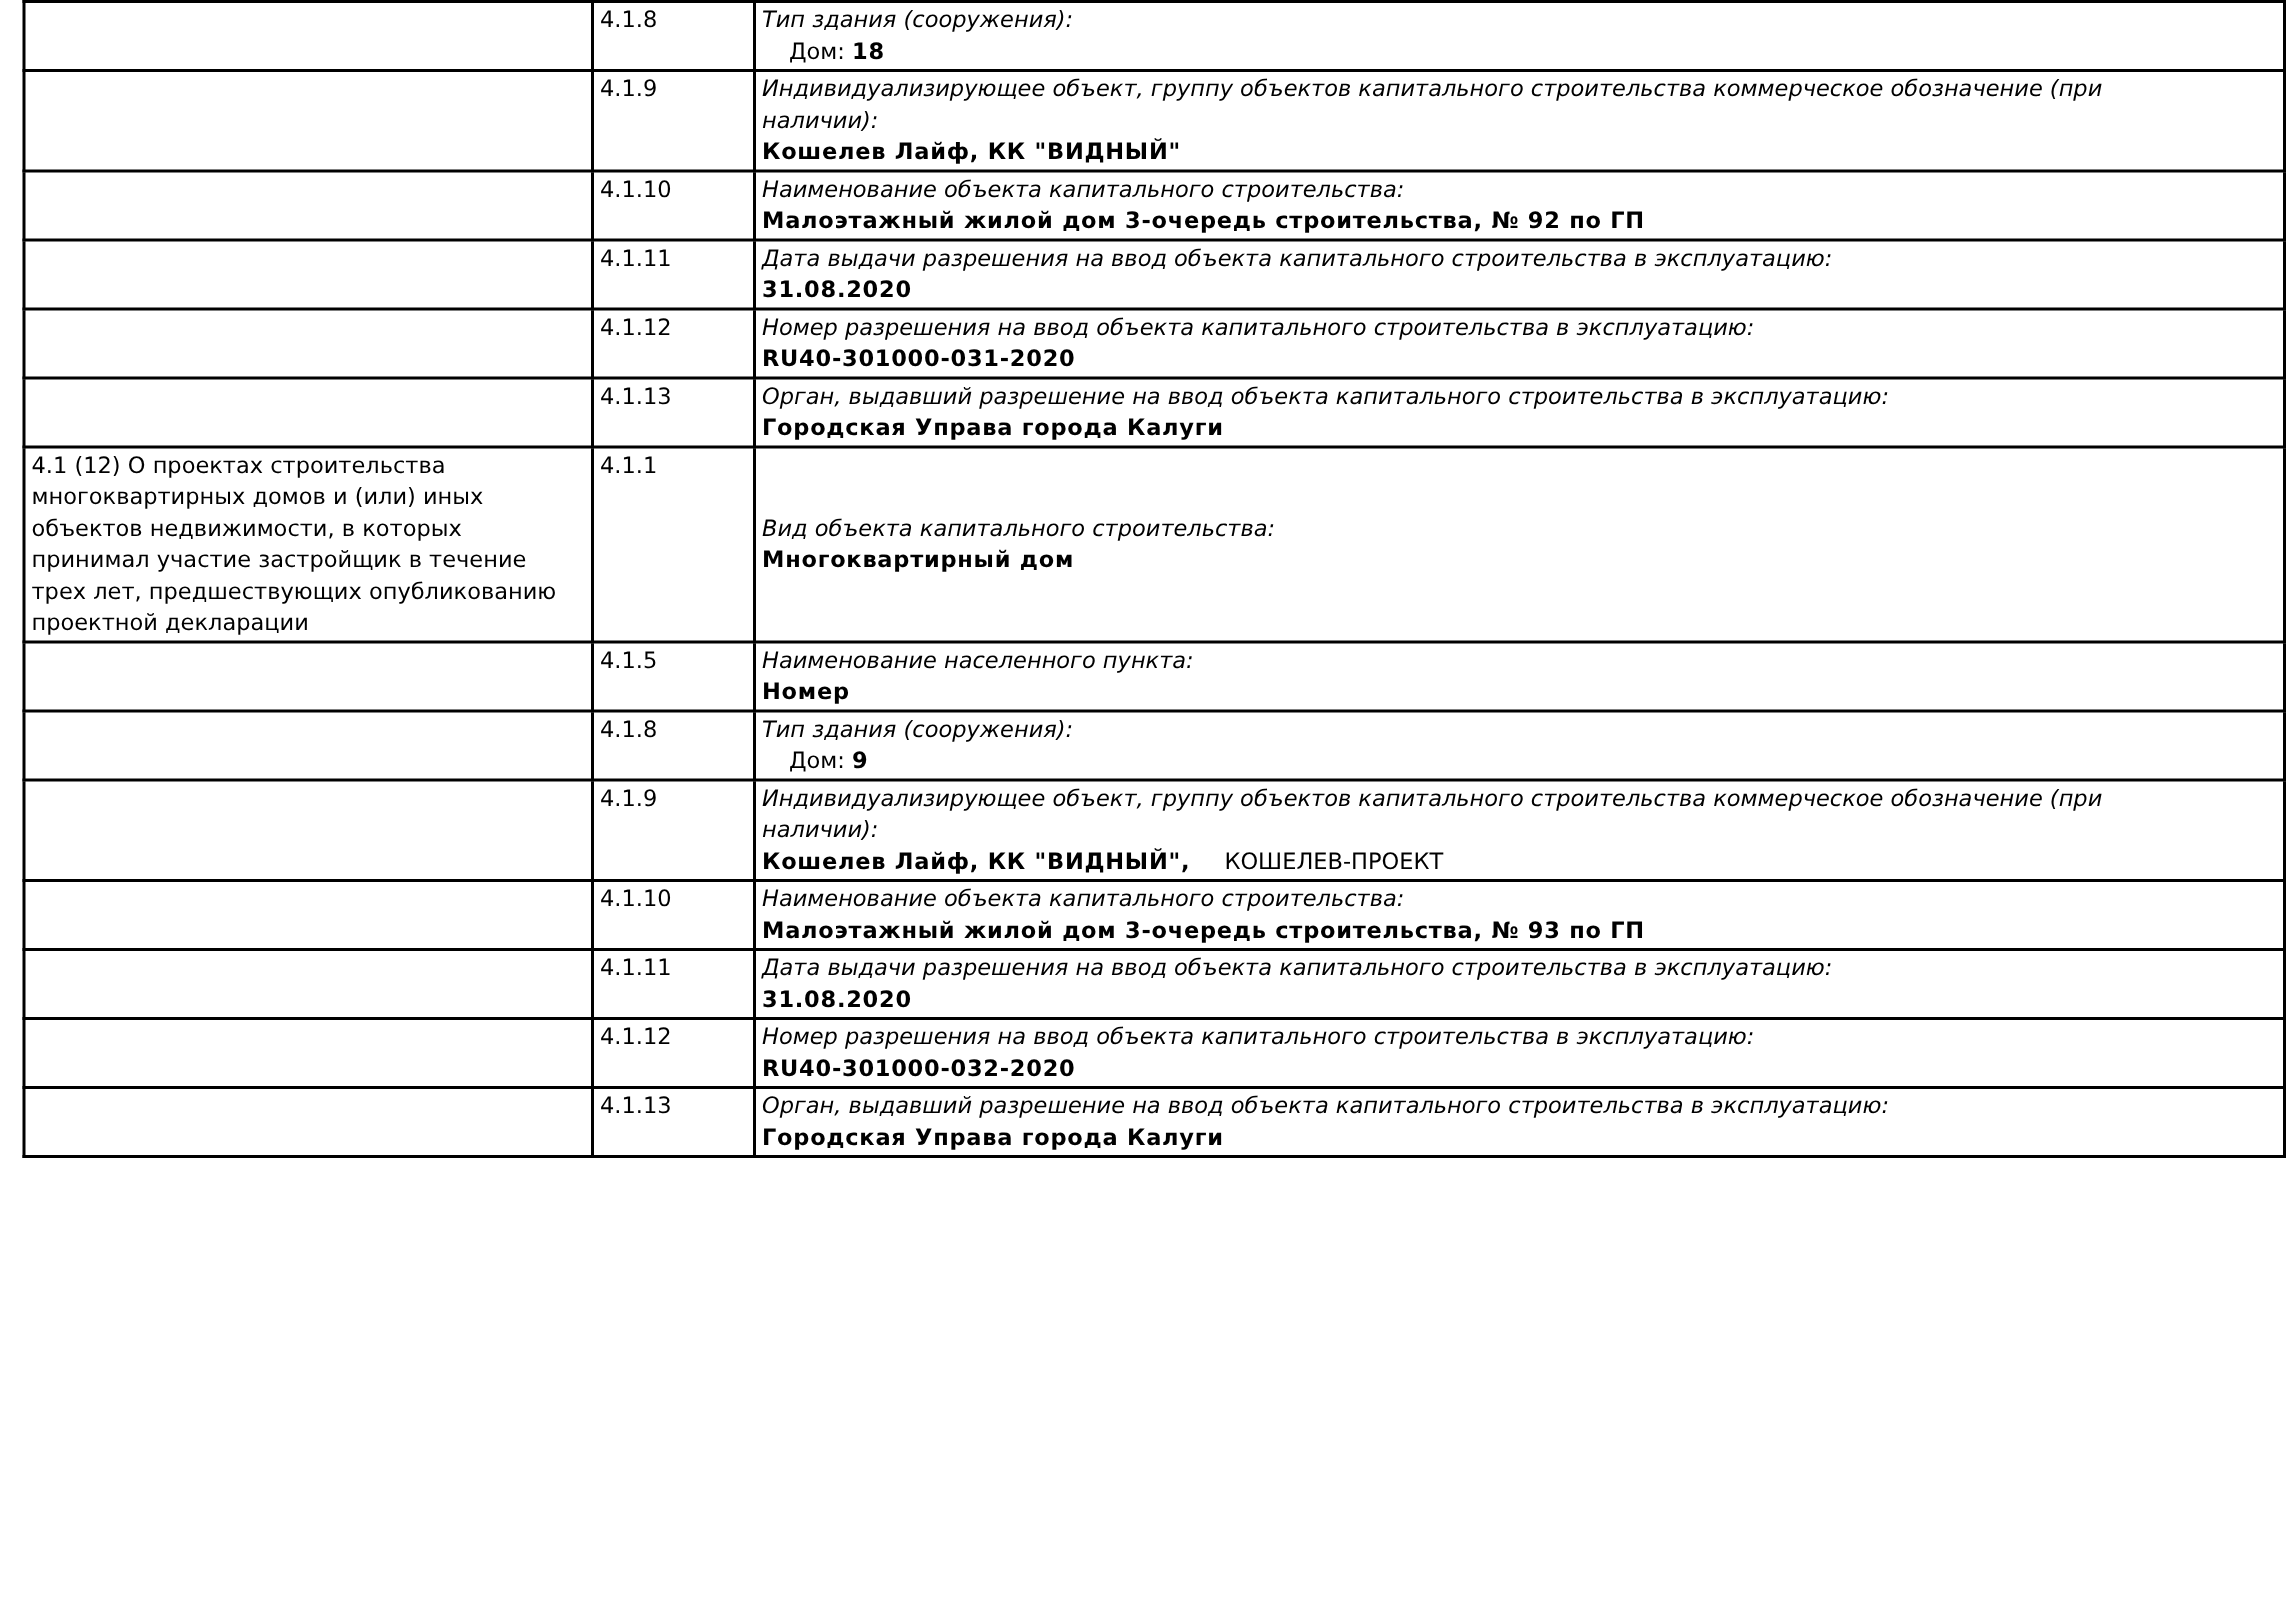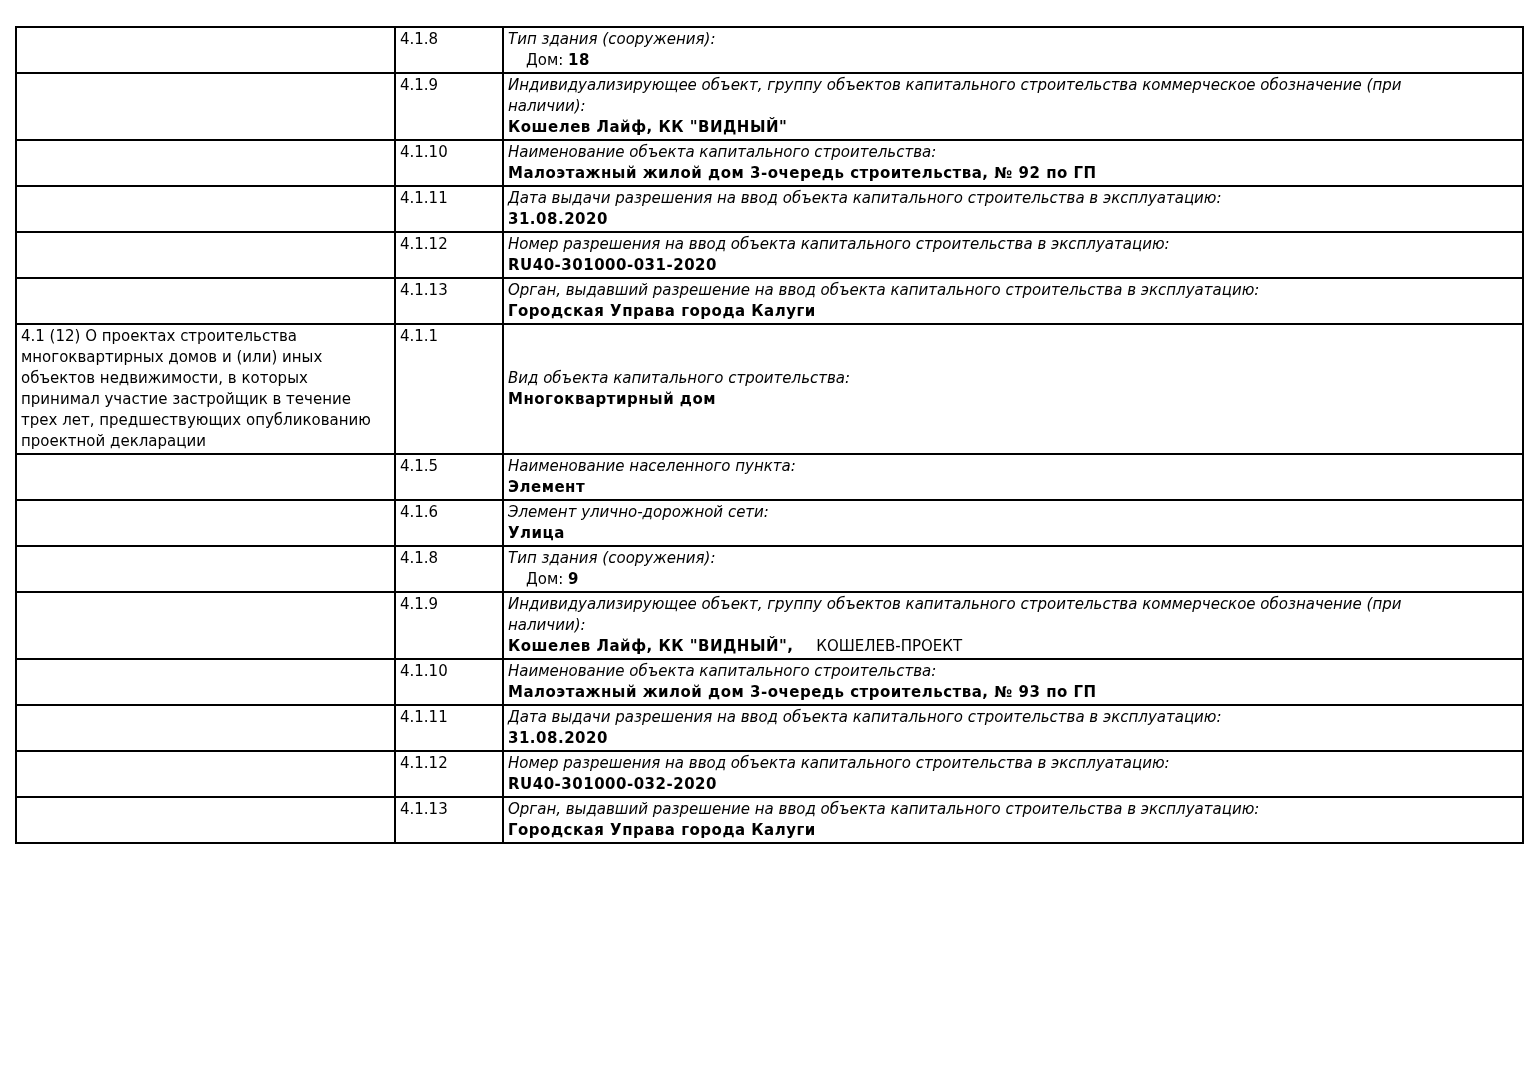--- a/index.html
+++ b/index.html
@@ -14,21 +14,21 @@
   }
   .page {
     position: relative;
     width: 1529px;
     height: 1080px;
     background: #ffffff;
   }
   table.doc-table {
     position: absolute;
     left: 15px;
-    top: 26px;
+    top: 0;
     width: 1498px;
     border-collapse: collapse;
     table-layout: fixed;
     font-size: 15px;
     line-height: 21px;
   }
   table.doc-table td {
     border: 2px solid #000000;
     padding: 1px 3px 1px 4px;
     vertical-align: top;
@@ -121,29 +121,21 @@
           <td class="c-content v-middle">
             <div class="line">Вид объекта капитального строительства:</div>
             <div class="value-line"><span class="vp-bold">Многоквартирный дом</span></div>
           </td>
         </tr>
         <tr>
           <td class="c-section"></td>
           <td class="c-num"><span class="num-text">4.1.5</span></td>
           <td class="c-content">
             <div class="line">Наименование населенного пункта:</div>
-            <div class="value-line"><span class="vp-bold">Элемент</span></div>
-          </td>
-        </tr>
-        <tr>
-          <td class="c-section"></td>
-          <td class="c-num"><span class="num-text">4.1.6</span></td>
-          <td class="c-content">
-            <div class="line">Элемент улично-дорожной сети:</div>
-            <div class="value-line"><span class="vp-bold">Улица</span></div>
+            <div class="value-line"><span class="vp-bold">Номер</span></div>
           </td>
         </tr>
         <tr>
           <td class="c-section"></td>
           <td class="c-num"><span class="num-text">4.1.8</span></td>
           <td class="c-content">
             <div class="line">Тип здания (сооружения):</div>
             <div class="value-line"><span class="vp-regular">Дом: </span><span class="vp-bold">9</span></div>
           </td>
         </tr>

